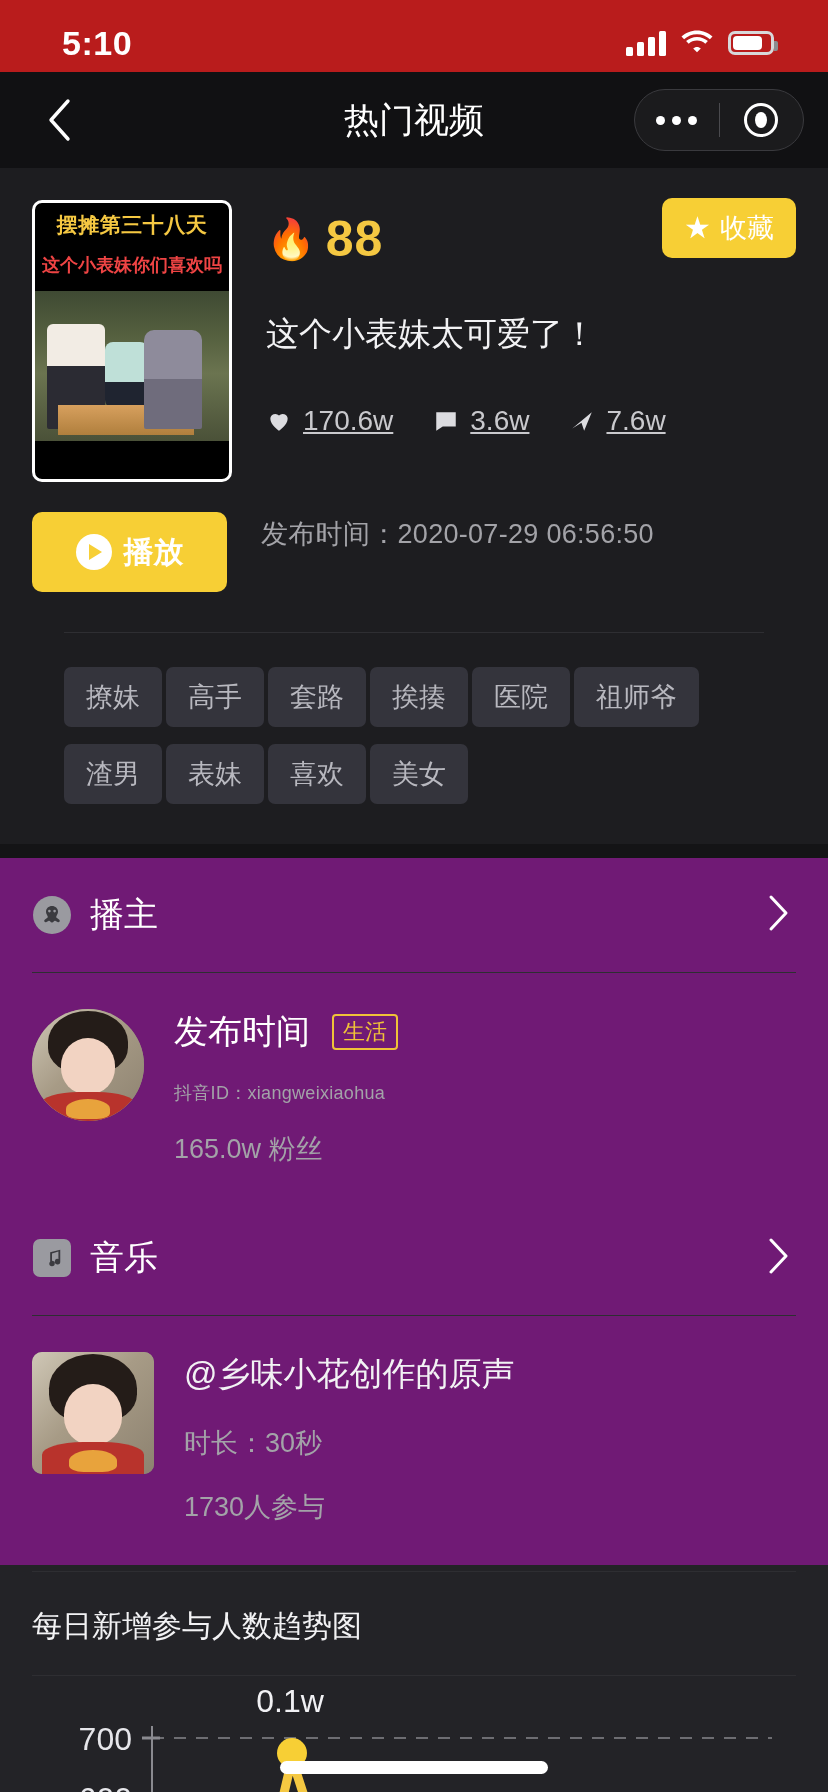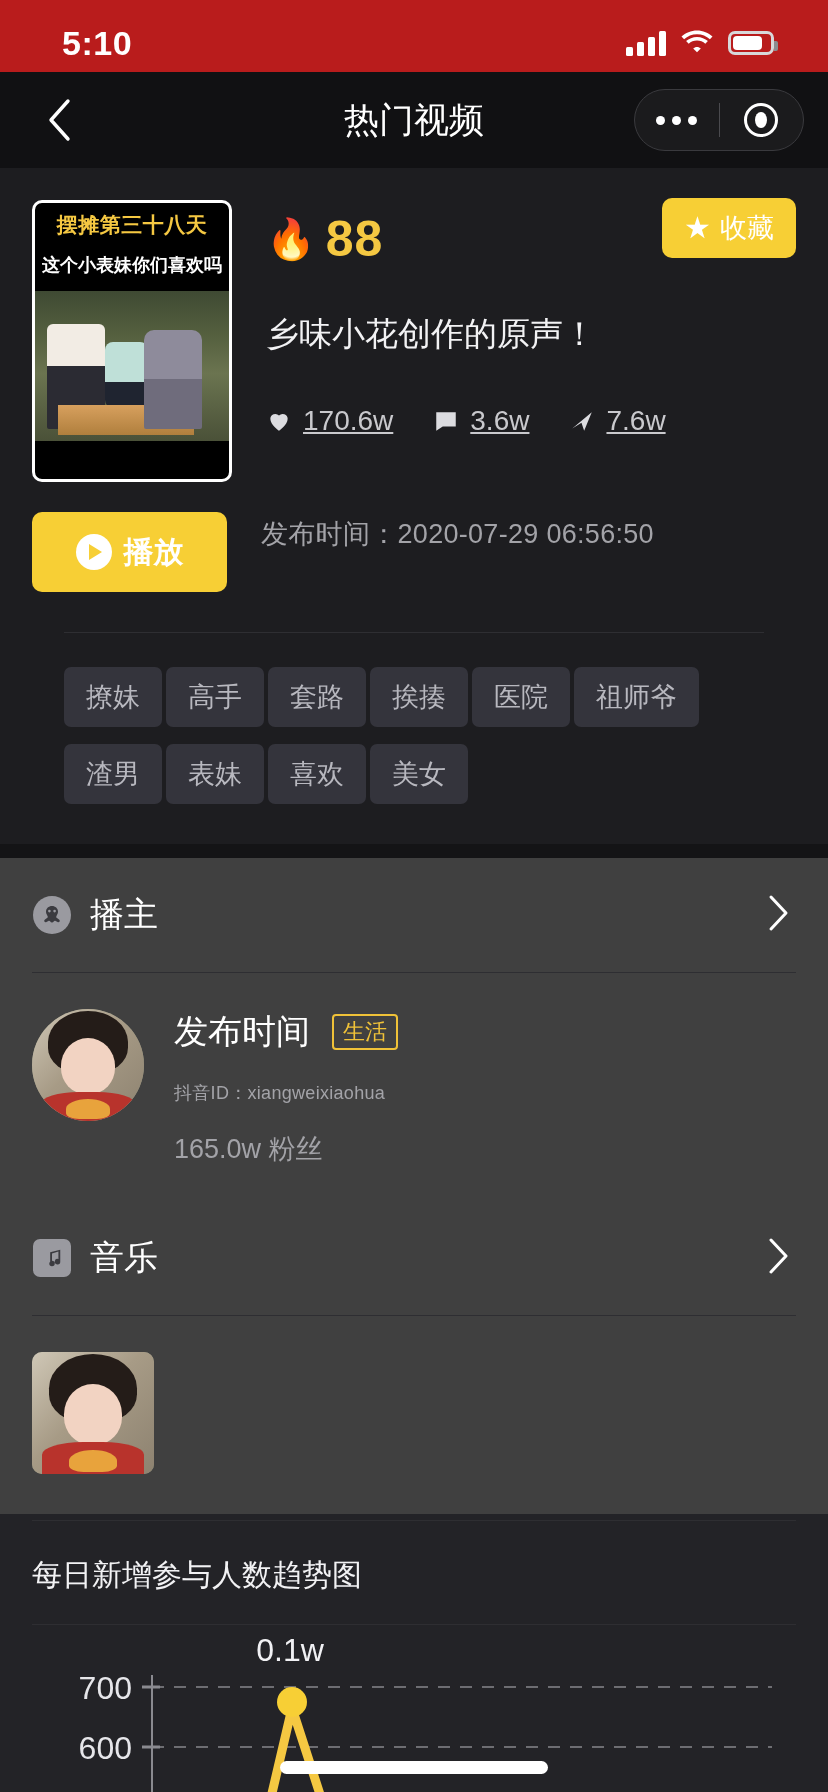--- a/index.html
+++ b/index.html
@@ -69,21 +69,21 @@
     content:""; position:absolute; right:14%; top:26%; width:30%; height:66%;
     background:linear-gradient(#8e8b9b 0 50%, #6f6c7c 50% 100%); border-radius:10px 10px 2px 2px;
   }
   .thumb-mid { position:absolute; left:36%; top:34%; width:22%; height:44%;
     background:linear-gradient(#bfe0d8 0 60%, #1f2430 60% 100%); border-radius:8px; }
   .thumb-table { position:absolute; left:12%; right:18%; bottom:6px; height:30px;
     background:linear-gradient(#d7a05e,#b07f3d); }
   .t-line1 { position:absolute; top:8px; left:0; right:0; text-align:center;
     color:#f5c842; font-size:21px; font-weight:700; letter-spacing:0.5px; z-index:3; }
   .t-line2 { position:absolute; top:50px; left:0; right:0; text-align:center;
-    color:#ffffff; font-size:18px; font-weight:600; z-index:3; }
+    color:#ef4444; font-size:18px; font-weight:600; z-index:3; }
   .vc-right { flex:1; padding-left:34px; padding-top:10px; }
   .hot { display:flex; align-items:center; gap:10px; }
   .flame { font-size:40px; line-height:1; }
   .hot-num { color:#f5c842; font-size:50px; font-weight:700; letter-spacing:1px; }
   .vtitle { color:#f2f2f4; font-size:33px; margin-top:44px; }
   .stats { display:flex; align-items:center; gap:40px; margin-top:48px; }
   .stat { display:flex; align-items:center; gap:11px; color:#c9c9cd; font-size:28px;text-decoration:underline; }
   .stat svg { width:26px; height:26px; fill:#dcdce0; }
   .fav-btn {
     position:absolute; right:32px; top:30px;
@@ -110,21 +110,21 @@
 
   .divider { height:1px; background:#2e2e32; margin:40px 32px 0 32px; }
 
   
   .tags { padding:34px 32px 40px 32px; display:flex; flex-wrap:wrap; gap:17px 4px; }
   .tag { background:#34343c; color:#b8b8bf; font-size:27px;
     padding:12px 22px; border-radius:7px; }
 
   
   .sec-gap { height:14px; background:#141416; }
-  .panel { background:#404040; }
+  .panel { background:#701a75; }
   .sec-head { display:flex; align-items:center; padding:34px 32px; position:relative; }
   .sec-ico { width:40px; height:40px; margin-right:18px; flex:0 0 auto;
     display:flex; align-items:center; justify-content:center; }
   .ico-circle { width:38px; height:38px; border-radius:50%; background:#9a9aa0;
     display:flex; align-items:center; justify-content:center; }
   .ico-circle svg { width:24px; height:24px; fill:#3b3b40; }
   .ico-sq { width:38px; height:38px; border-radius:7px; background:#9a9aa0;
     display:flex; align-items:center; justify-content:center; }
   .ico-sq svg { width:22px; height:22px; fill:#3b3b40; }
   .sec-title { color:#fff; font-size:34px; font-weight:500; }
@@ -235,21 +235,21 @@
         </div>
         <div class="t-line1">摆摊第三十八天</div>
         <div class="t-line2">这个小表妹你们喜欢吗</div>
       </div>
 
       <div class="vc-right">
         <div class="hot">
           <span class="flame">🔥</span>
           <span class="hot-num">88</span>
         </div>
-        <div class="vtitle">乡味小花创作的原声！</div>
+        <div class="vtitle">这个小表妹太可爱了！</div>
         <div class="stats">
           <div class="stat">
             <svg viewBox="0 0 24 24">
                 <path d="M12 21s-8-5.2-8-11a4.6 4.6 0 0 1 8-3 4.6 4.6 0 0 1 8 3c0 5.8-8 11-8 11z"></path>
               </svg>
             <span>170.6w</span>
           </div>
           <div class="stat">
             <svg viewBox="0 0 24 24">
                 <path d="M3 4h18v13H9l-6 4z"></path>
@@ -349,20 +349,25 @@
       </span>
     </div>
     <div class="sec-line"></div>
     <div class="music-row">
       <div class="m-thumb">
         <span class="av-bg"></span>
           <span class="av-hair"></span>
           <span class="av-face"></span>
         <span class="av-dress"></span>
           <span class="av-bowl"></span>
+      </div>
+      <div class="music-info">
+        <div class="m-title">@乡味小花创作的原声</div>
+        <div class="m-sub">时长：30秒</div>
+        <div class="m-sub">1730人参与</div>
       </div>
     </div>
   </div>
 
   <div class="panel chart-sec">
     <div class="sec-line" style="margin-top:0"></div>
     <div class="chart-title">每日新增参与人数趋势图</div>
     <div class="sec-line"></div>
     <div class="chart-body">
       <svg class="chart-svg" viewBox="0 0 764 220" preserveAspectRatio="none">

